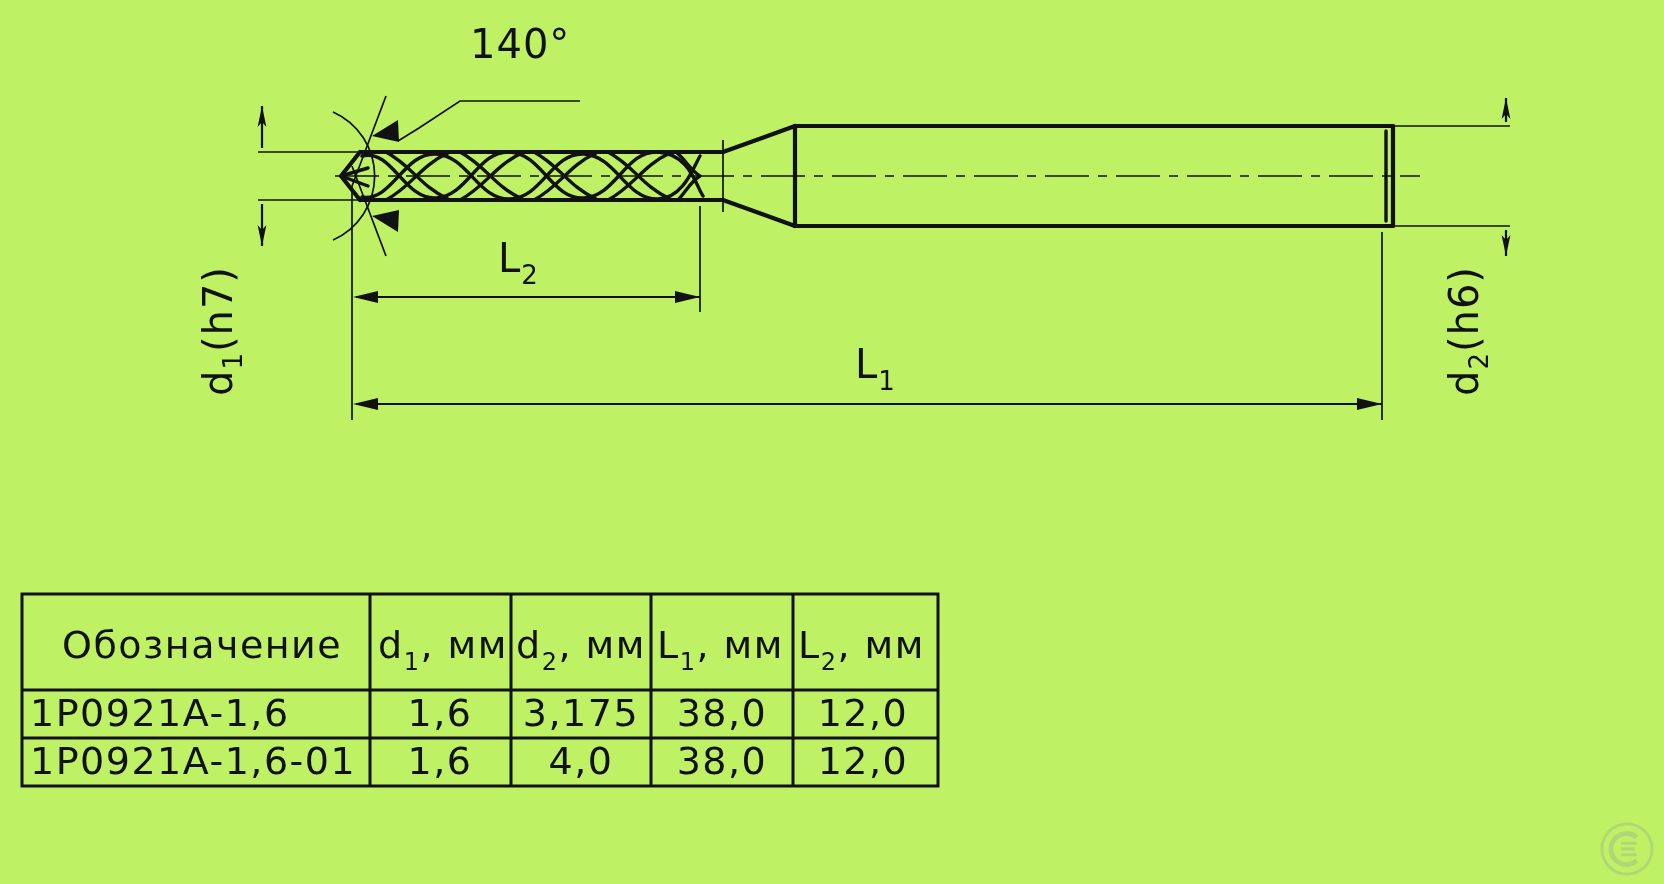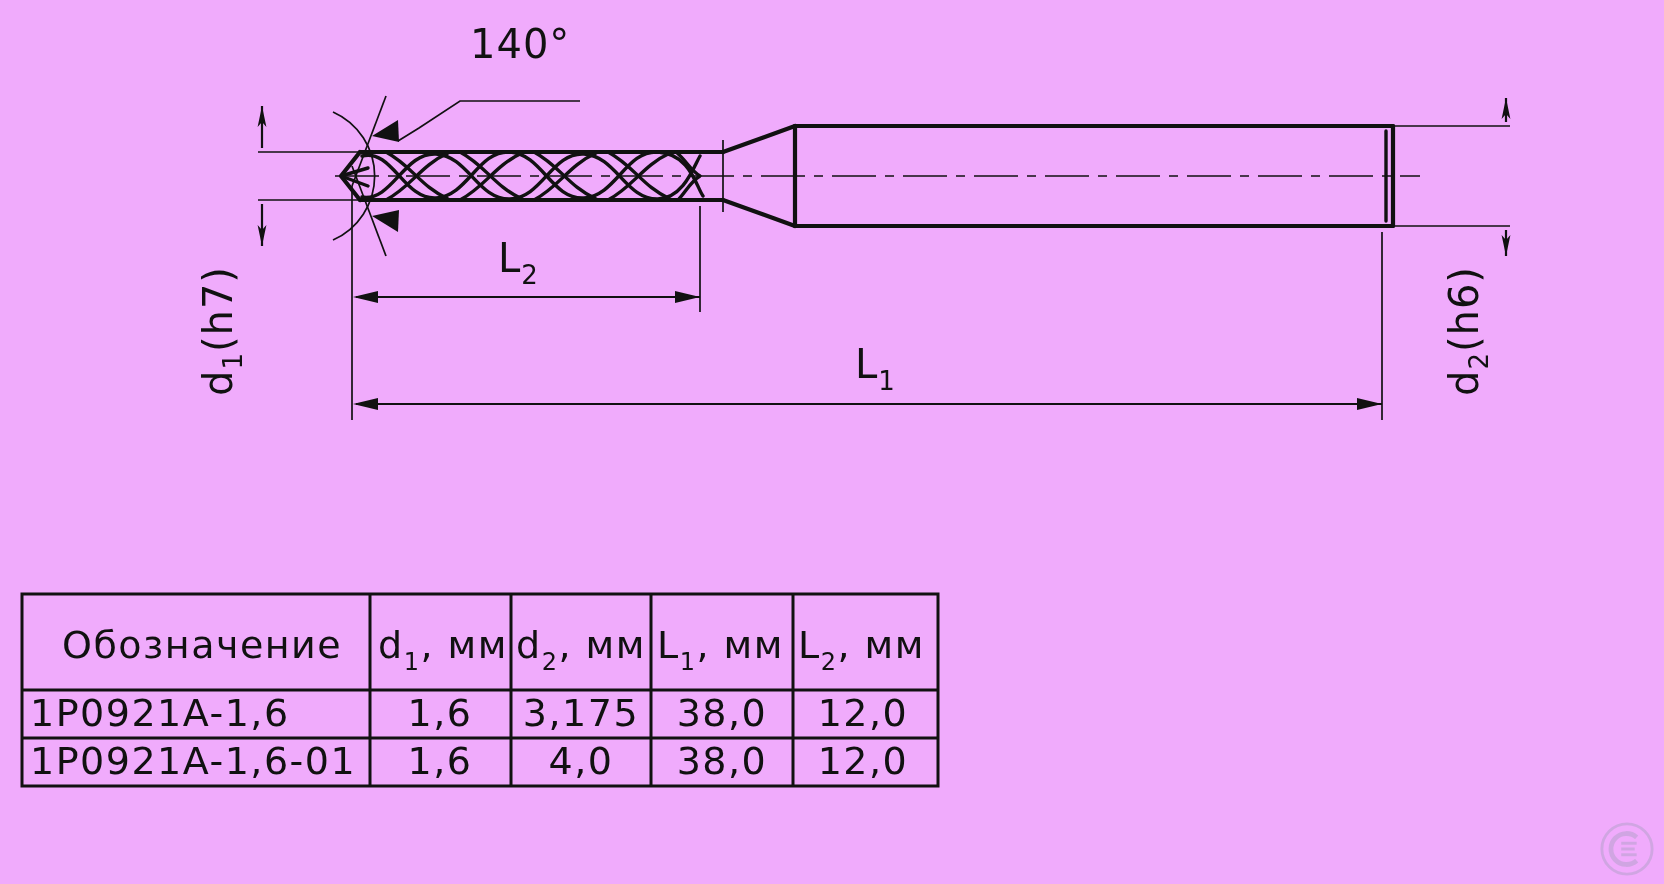--- a/index.html
+++ b/index.html
@@ -13,21 +13,21 @@
     position: relative;
     font-family: "DejaVu Sans", "Liberation Sans", sans-serif;
     overflow: hidden;
   }
   #sheet {
     position: absolute;
     left: 0;
     top: 0;
     width: 1664px;
     height: 884px;
-    background: #f0abfc;
+    background: #bef264;
   }
   svg.drawing {
     position: absolute;
     left: 0;
     top: 0;
     width: 1664px;
     height: 884px;
     display: block;
   }
   .dim-text {

